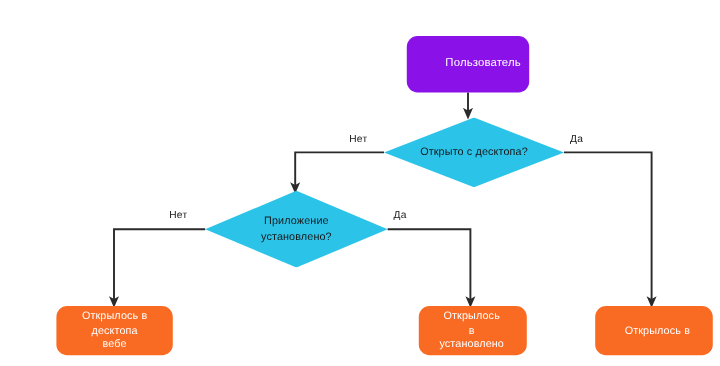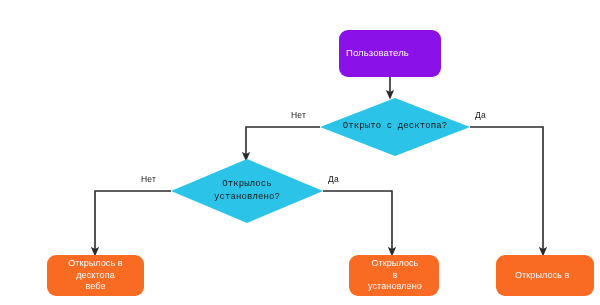--- a/index.html
+++ b/index.html
@@ -21,21 +21,21 @@
     position: absolute;
     left: 0;
     top: 0;
     width: 600px;
     height: 305px;
   }
   .node {
     position: absolute;
     display: flex;
     align-items: center;
-    justify-content: flex-start;
+    justify-content: flex-end;
     text-align: center;
     box-sizing: border-box;
     color: #ffffff;
     line-height: 1.32;
     letter-spacing: 0.1px;
   }
   .node-start {
     background: #8A12E8;
     border-radius: 9px;
     font-size: 9.5px;
@@ -64,21 +64,20 @@
     width: 100%;
     height: 100%;
     display: flex;
     align-items: center;
     justify-content: center;
     text-align: center;
     color: #17171a;
     font-size: 9px;
     line-height: 1.45;
     letter-spacing: 0.1px;
-    font-family: Liberation Mono, monospace;
   }
   .edge-label {
     position: absolute;
     color: #17171a;
     font-size: 8.5px;
     font-weight: normal;
     letter-spacing: 0.2px;
     white-space: nowrap;
   }
 </style>
@@ -117,21 +116,21 @@
     </svg>
     <div class="diamond-label">Открыто с десктопа?</div>
   </div>
 
   <div class="diamond-wrap" style="left:171px; top:159px; width:152px; height:64px;">
     <svg class="diamond-shape" viewBox="0 0 152 64" xmlns="http://www.w3.org/2000/svg">
       <polygon points="76,0 152,32 76,64 0,32" fill="#2BC4E8"></polygon>
     </svg>
     <div class="diamond-label">
       <div>
-        <div>Открылось</div>
+        <div>Приложение</div>
         <div>установлено?</div>
       </div>
     </div>
   </div>
 
   <div class="node node-terminal" style="left:47px; top:255px; width:97px; height:41px;">
     <div>
       <div>Открылось в</div>
       <div>десктопа вебе</div>
     </div>

